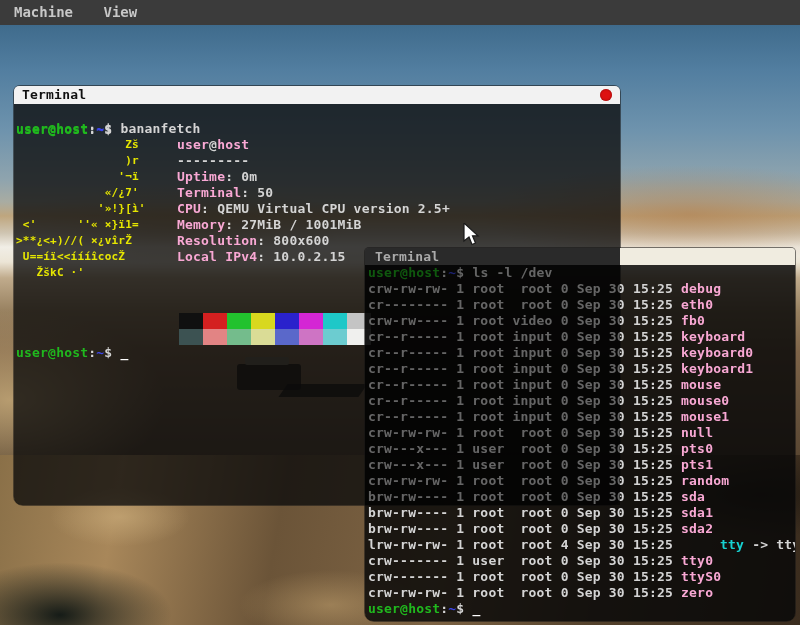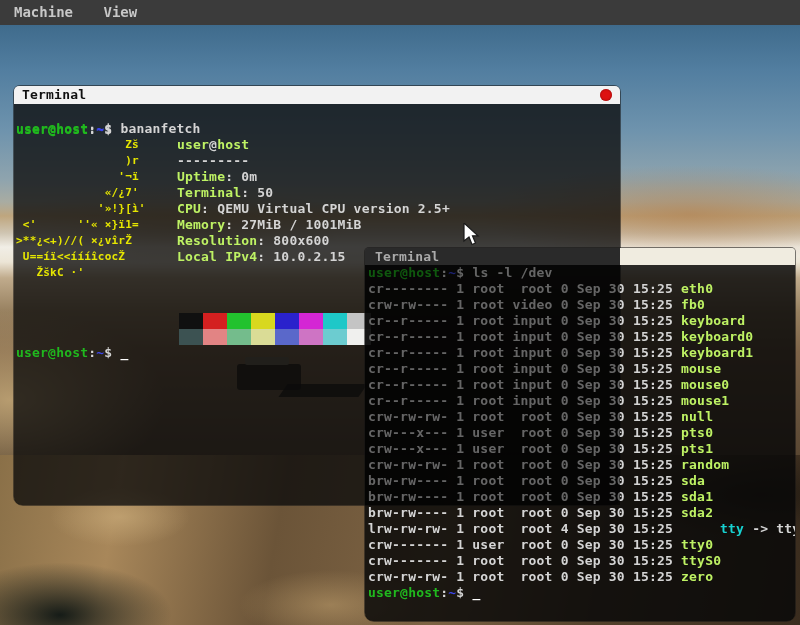--- a/index.html
+++ b/index.html
@@ -50,21 +50,21 @@
     border-radius:0 4px 0 0;}
   .t2body{position:absolute;left:0;top:17px;right:0;bottom:0;background:rgba(8,8,8,0.84);
     border-radius:0 0 8px 8px;padding:0 0 16px 3px;overflow:hidden;}
   .dimoverlay{position:absolute;left:0;top:0;width:255px;height:240px;
     background:rgba(0,0,0,0.52);pointer-events:none;}
   
   .tline{position:absolute;left:2px;white-space:pre;font-size:13px;line-height:16px;
     letter-spacing:0.2px;color:#d4d4d4;}
   .t2row{white-space:pre;font-size:13px;line-height:16px;height:16px;
     letter-spacing:0.2px;color:#cfcfcf;}
-  .g{color:#20b81e;} .w{color:#d4d4d4;} .b{color:#3c46ee;} .y{color:#bef264;} .c{color:#17d2d2;margin-left:39px;}
+  .g{color:#20b81e;} .w{color:#d4d4d4;} .b{color:#3c46ee;} .y{color:#f9a8d4;} .c{color:#17d2d2;margin-left:39px;}
   .art{position:absolute;left:2px;top:33px;margin:0;white-space:pre;font-family:inherit;
     font-size:11px;line-height:16px;letter-spacing:0.2px;color:#e6e600;}
   .infocol{position:absolute;left:163px;top:33px;}
   .inforow{white-space:pre;font-size:13px;line-height:16px;height:16px;letter-spacing:0.2px;}
   .palrow{position:absolute;left:165px;height:16px;font-size:0;}
   .swatch{display:inline-block;width:24px;height:16px;}
   .cursorblk{color:#ffffff;}
   
   .cursor{position:absolute;left:463px;top:223px;z-index:50;}
 </style>
@@ -117,20 +117,21 @@
   </div>
 
   <div class="win win2">
     <div class="t2tb">
       <span class="t2tb-left"><span>Terminal</span></span>
       <span class="t2tb-right"></span>
     </div>
     <div class="t2body">
       <div id="t2rows">
           <div class="t2row"><span class="g">user@host</span><span class="w">:</span><span class="b">~</span><span class="w">$ </span><span class="w">ls -l /dev</span></div>
+          <div class="t2row"><span class="w">crw-rw-rw- 1 root  root 0 Sep 30 15:25 </span><span class="y">debug</span></div>
           <div class="t2row"><span class="w">cr-------- 1 root  root 0 Sep 30 15:25 </span><span class="y">eth0</span></div>
           <div class="t2row"><span class="w">crw-rw---- 1 root video 0 Sep 30 15:25 </span><span class="y">fb0</span></div>
           <div class="t2row"><span class="w">cr--r----- 1 root input 0 Sep 30 15:25 </span><span class="y">keyboard</span></div>
           <div class="t2row"><span class="w">cr--r----- 1 root input 0 Sep 30 15:25 </span><span class="y">keyboard0</span></div>
           <div class="t2row"><span class="w">cr--r----- 1 root input 0 Sep 30 15:25 </span><span class="y">keyboard1</span></div>
           <div class="t2row"><span class="w">cr--r----- 1 root input 0 Sep 30 15:25 </span><span class="y">mouse</span></div>
           <div class="t2row"><span class="w">cr--r----- 1 root input 0 Sep 30 15:25 </span><span class="y">mouse0</span></div>
           <div class="t2row"><span class="w">cr--r----- 1 root input 0 Sep 30 15:25 </span><span class="y">mouse1</span></div>
           <div class="t2row"><span class="w">crw-rw-rw- 1 root  root 0 Sep 30 15:25 </span><span class="y">null</span></div>
           <div class="t2row"><span class="w">crw---x--- 1 user  root 0 Sep 30 15:25 </span><span class="y">pts0</span></div>

